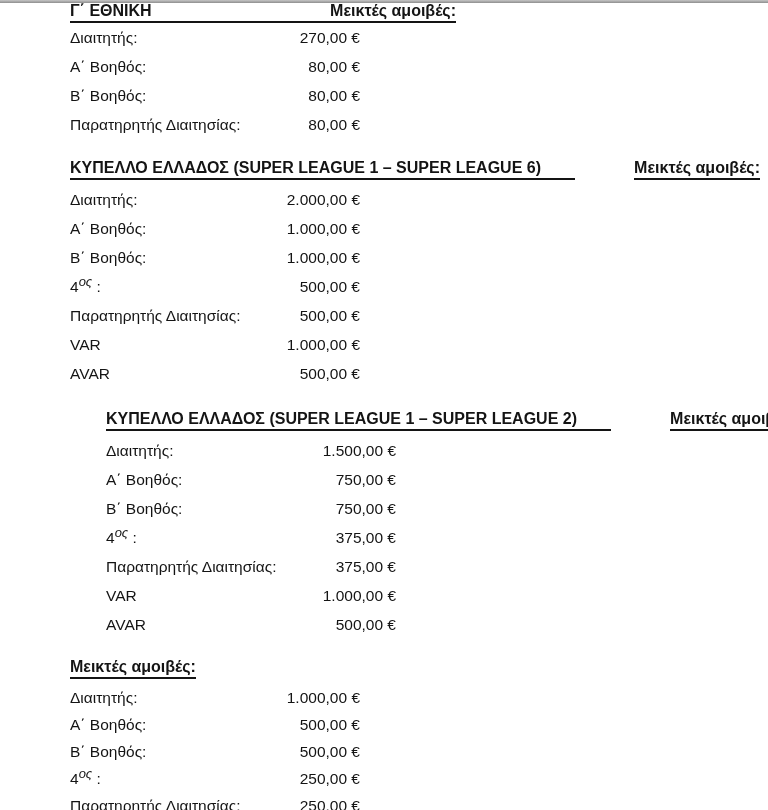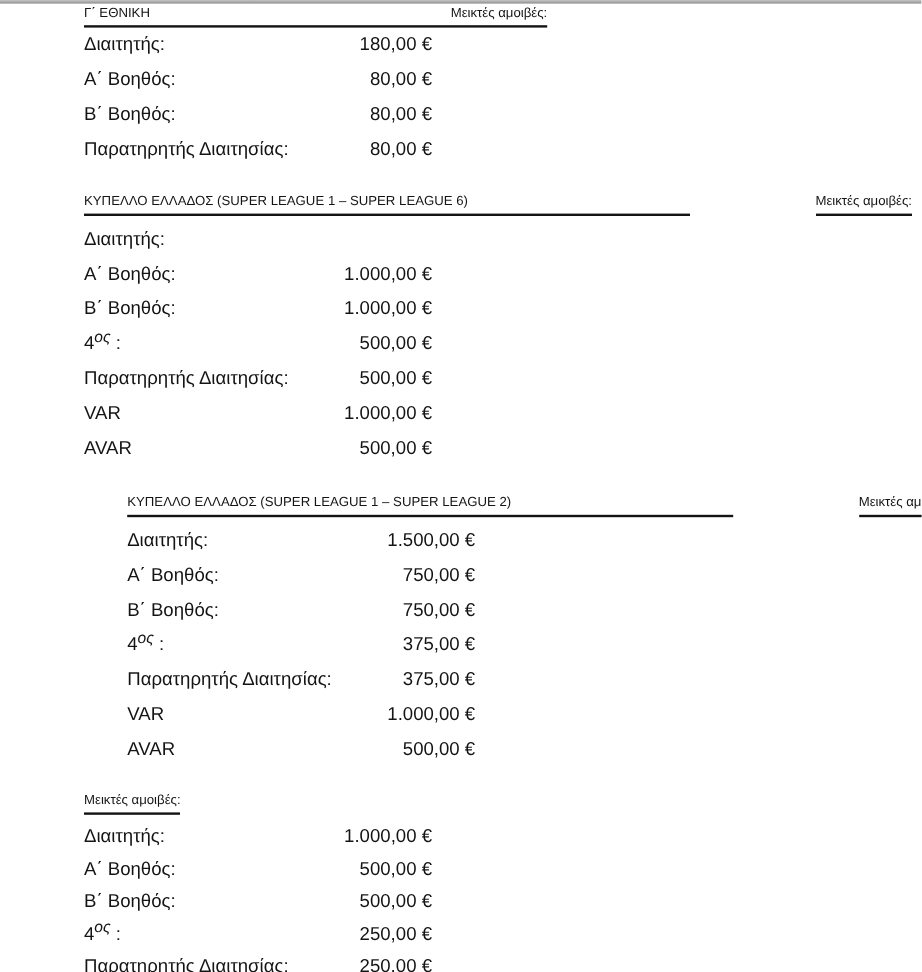--- a/index.html
+++ b/index.html
@@ -17,22 +17,22 @@
     background: linear-gradient(#c6c6c6, #8e8e8e);
   }
   .page {
     padding: 0 8px 0 70px;
   }
   
   .heading {
     display: flex;
     justify-content: space-between;
     align-items: flex-end;
-    font-weight: normal;
-    font-size: 11px;
+    font-weight: bold;
+    font-size: 16px;
     line-height: 16px;
     padding-bottom: 2px;
     white-space: nowrap;
   }
   
   .heading.continuous {
     width: 386px;
     border-bottom: 2px solid #141414;
   }
   .heading.continuous .title,
@@ -82,21 +82,21 @@
 <div class="top-strip"></div>
 
 <main class="page" id="sections-root">
   <section class="section first">
     <div class="heading continuous">
       <span class="title">Γ΄ ΕΘΝΙΚΗ</span>
       <span class="fees">Μεικτές αμοιβές:</span>
     </div>
     <div class="rows">
   <div class="row">
-    <span class="value">180,00 €</span>
+    <span class="value">270,00 €</span>
     <span class="label">Διαιτητής:</span>
   </div>
 
   <div class="row">
     <span class="value">80,00 €</span>
     <span class="label">Α΄ Βοηθός:</span>
   </div>
 
   <div class="row">
     <span class="value">80,00 €</span>
@@ -110,20 +110,21 @@
 </div>
   </section>
 
   <section class="section">
     <div class="heading">
       <span class="title">ΚΥΠΕΛΛΟ ΕΛΛΑΔΟΣ (SUPER LEAGUE 1 – SUPER LEAGUE 6)</span>
       <span class="fees">Μεικτές αμοιβές:</span>
     </div>
     <div class="rows">
   <div class="row">
+    <span class="value">2.000,00 €</span>
     <span class="label">Διαιτητής:</span>
   </div>
 
   <div class="row">
     <span class="value">1.000,00 €</span>
     <span class="label">Α΄ Βοηθός:</span>
   </div>
 
   <div class="row">
     <span class="value">1.000,00 €</span>

